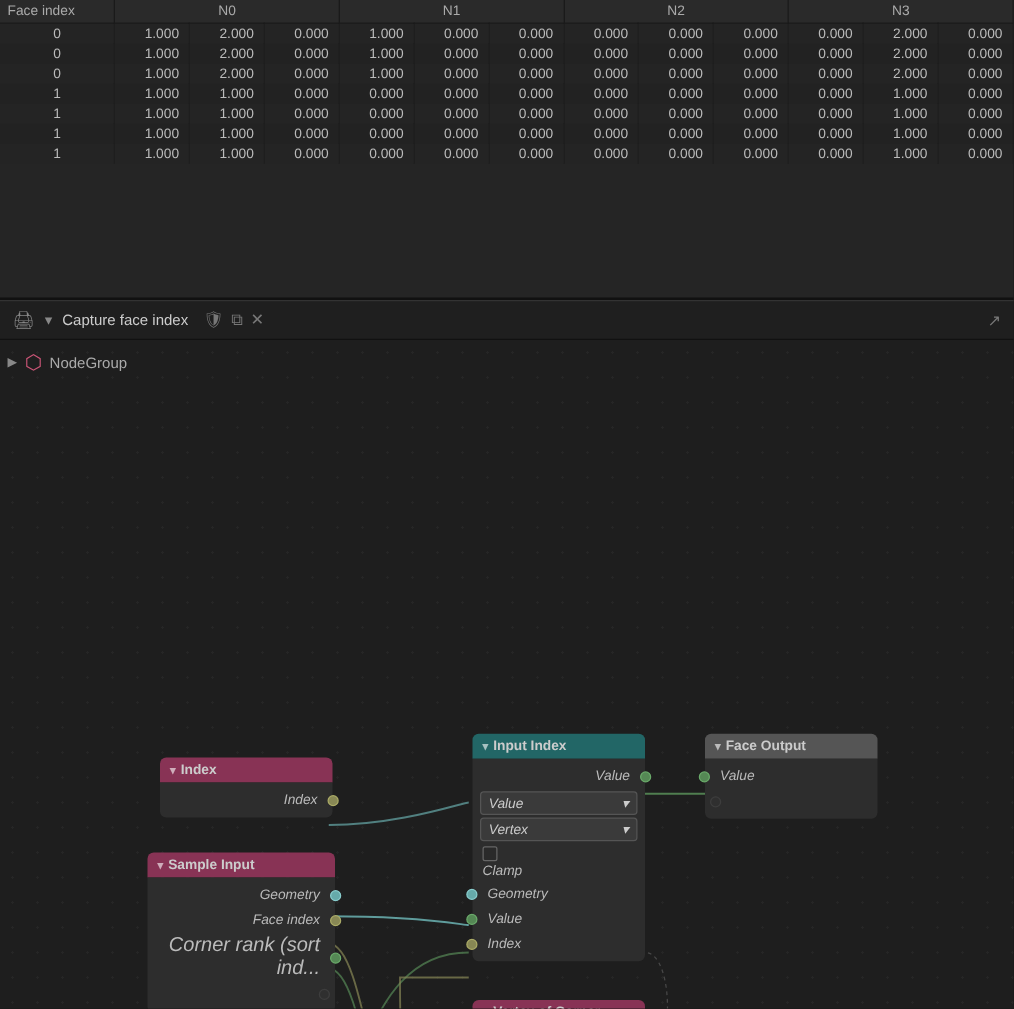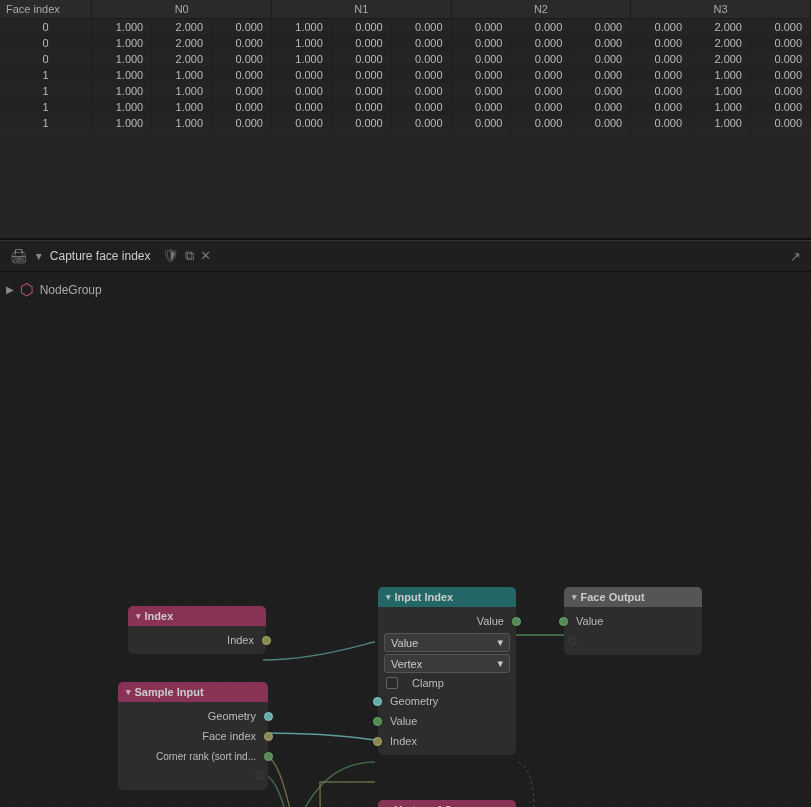--- a/index.html
+++ b/index.html
@@ -122,20 +122,21 @@
       font-weight: bold;
       gap: 4px;
     }
 
     .node-header .collapse-arrow { font-size: 9px; color: rgba(255,255,255,0.6); }
 
     .node-body {
       background: #2d2d2d;
       border-radius: 0 0 5px 5px;
       padding: 4px 0;
+      font-style: italic;
     }
 
     .node-row {
       display: flex;
       align-items: center;
       padding: 2px 0;
       position: relative;
       min-height: 20px;
     }
 
@@ -183,25 +184,26 @@
       padding: 2px 6px;
       font-size: 11px;
       color: #ccc;
       display: flex;
       align-items: center;
       justify-content: space-between;
     }
 
     .node-checkbox-row {
       display: flex;
-      align-items: flex-end;
+      align-items: flex-start;
       padding: 2px 8px;
-      gap: 14px;
+      gap: 2px;
       font-size: 11px;
       color: #bbb;
+      flex-direction: column;
     }
 
     .node-checkbox {
       width: 12px;
       height: 12px;
       border: 1px solid #666;
       background: #2a2a2a;
       border-radius: 2px;
     }
 
@@ -400,21 +402,21 @@
     <div class="node-body">
       <div class="node-row" style="justify-content:flex-end;">
         <span class="label right">Geometry</span>
         <div class="socket output geometry-color"></div>
       </div>
       <div class="node-row" style="justify-content:flex-end;">
         <span class="label right">Face index</span>
         <div class="socket output index-color"></div>
       </div>
       <div class="node-row" style="justify-content:flex-end;">
-        <span class="label right" style="font-size:10px;">Corner rank (sort ind...</span>
+        <span class="label right" style="font-size:16px;">Corner rank (sort ind...</span>
         <div class="socket output value-color"></div>
       </div>
       <div class="node-row" style="justify-content:flex-end;">
         <div class="socket output dark" style="margin-bottom:2px;margin-right:4px;opacity:0.4;"></div>
       </div>
     </div>
   </div>
 
   <div class="node" style="left:378px;top:315px;width:138px;">
     <div class="node-header header-teal">

